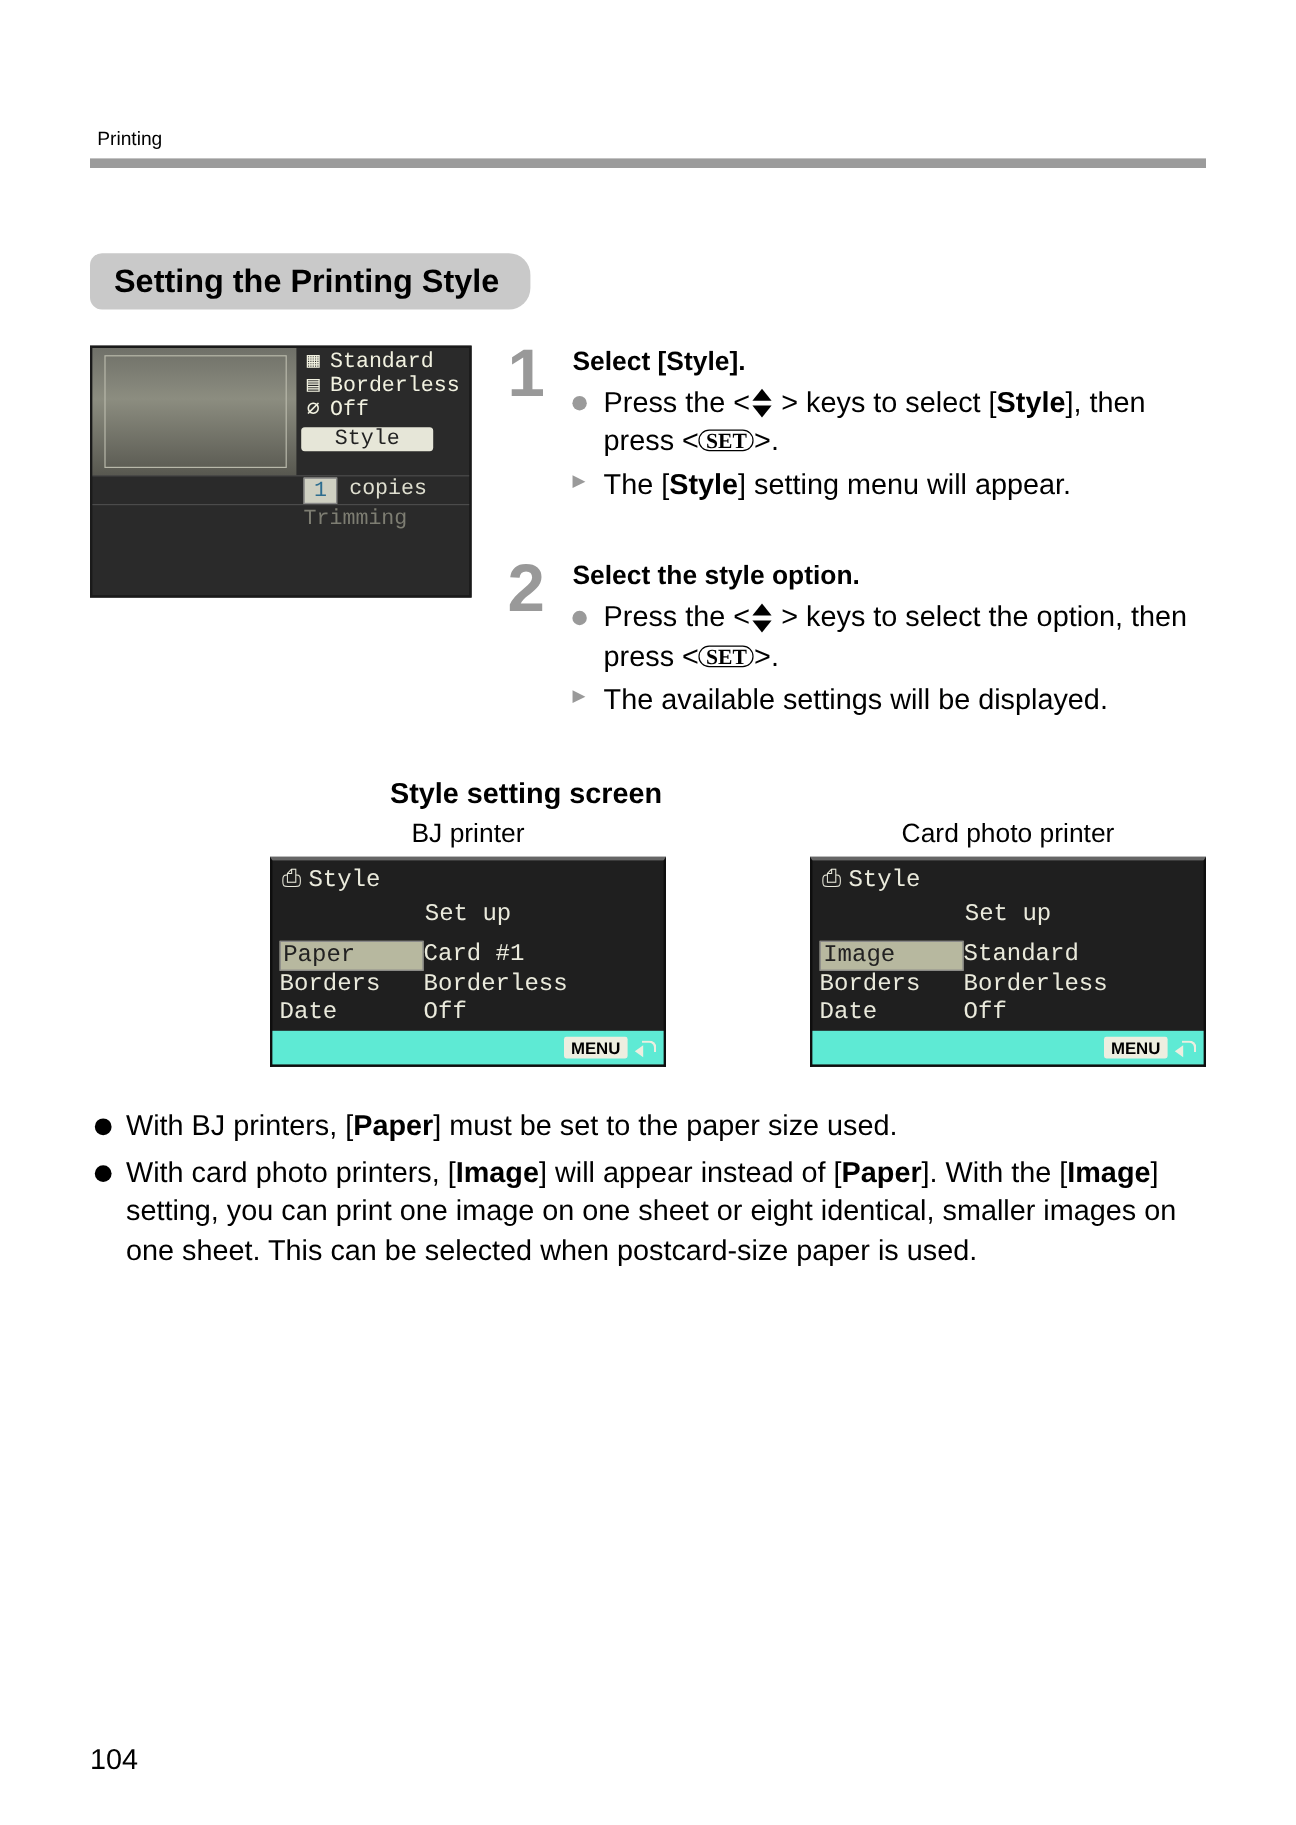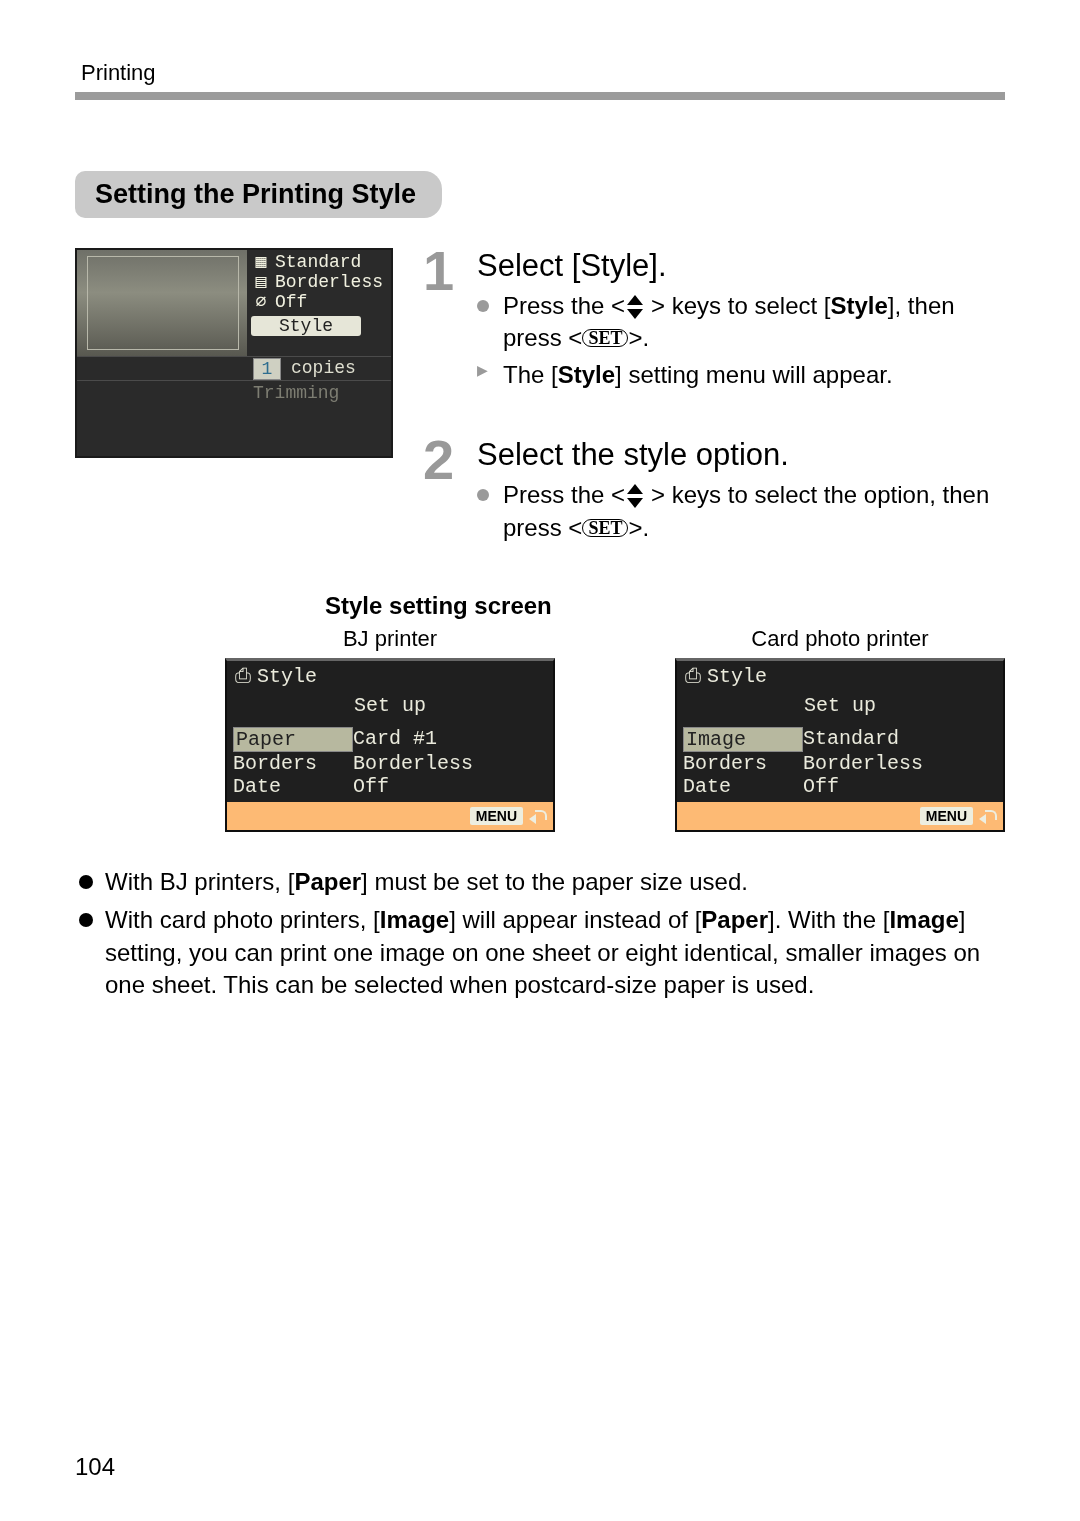--- a/index.html
+++ b/index.html
@@ -7,23 +7,24 @@
     font-family: Arial, Helvetica, sans-serif;
     background: #fff;
     color: #000;
     width: 1080px;
     height: 1521px;
     position: relative;
     padding: 60px 75px 0 75px;
     font-size: 24px;
   }
   .header-label {
-    font-size: 22px;
+    font-size: 16px;
     margin-bottom: 6px;
     padding-left: 6px;
+    margin-top: 48px;
   }
   .header-rule { height: 8px; background: #9b9b9b; margin-bottom: 46px; }
   .section-title-pill {
     display: inline-block;
     background: #c9c9c9;
     border-radius: 10px 18px 18px 10px;
     padding: 8px 26px 8px 20px;
     font-size: 27px;
     font-weight: bold;
     color: #000;
@@ -75,21 +76,21 @@
   .cam-bottom .cb-r { flex:1; text-align:center; color:#88897c;}
 
   
   .steps { flex: 1; }
   .step { position: relative; padding-left: 54px; margin-bottom: 30px; }
   .step-num {
     position: absolute; left: 0; top: -10px;
     font-size: 56px; font-weight: bold; color: #999;
     font-family: Arial, sans-serif;
   }
-  .step-title { font-size: 31px; font-weight: normal; margin-bottom: 6px; }
+  .step-title { font-size: 22px; font-weight: bold; margin-bottom: 6px; }
   .step-body { font-size: 24px; line-height: 1.35; }
   .bullet-list { list-style: none; }
   .bullet-list li { position: relative; padding-left: 26px; margin: 4px 0; }
   .round-bullet::before {
     content:""; position:absolute; left:0; top:10px; width:12px; height:12px;
     background:#9a9a9a; border-radius:50%;
   }
   .arrow-bullet::before {
     content:"▶"; position:absolute; left:0; top:2px; font-size:14px; color:#9a9a9a;
   }
@@ -128,21 +129,21 @@
     border:2px solid #0e0e0e; border-top:3px solid #666;
   }
   .lcd-title { padding:4px 8px; display:flex; gap:6px; align-items:center; }
   .lcd-sub { text-align:center; padding:2px 0 10px; }
   .lcd-rows { padding:0 6px 4px; }
   .lcd-row { display:flex; }
   .lcd-row .k { width:120px; }
   .lcd-row .v { flex:1; }
   .lcd-row.sel .k { background:#b7b89f; color:#222; border:1px solid #888; padding:0 2px; }
   .lcd-footer {
-    background:#fdba74; height:28px; display:flex; justify-content:flex-end; align-items:center;
+    background:#5eead4; height:28px; display:flex; justify-content:flex-end; align-items:center;
     padding:0 6px; gap:6px;
   }
   .menu-badge {
     background:#edeee0; color:#000; font-family:Arial; font-weight:bold;
     font-size:14px; padding:1px 6px; border-radius:2px;
   }
   .return-ico {
     display:inline-block; width:18px; height:16px; position:relative;
   }
   .return-ico::before{
@@ -227,20 +228,21 @@
         </ul>
       </div>
 
       <div class="step" style="margin-top:46px;">
         <div class="step-num">2</div>
         <div class="step-title">Select the style option.</div>
         <ul class="bullet-list step-body">
           <li class="round-bullet">
             <span>Press the &lt;</span><span class="key-updown"></span><span>&gt; keys to select the option, then press &lt;</span><span class="set-badge">SET</span><span>&gt;.</span>
           </li>
+          <li class="arrow-bullet">The available settings will be displayed.</li>
         </ul>
       </div>
     </div>
   </div>
 
   <div class="style-screens-title">Style setting screen</div>
 
   <div class="screens-row">
 
     <div class="screen-col">

